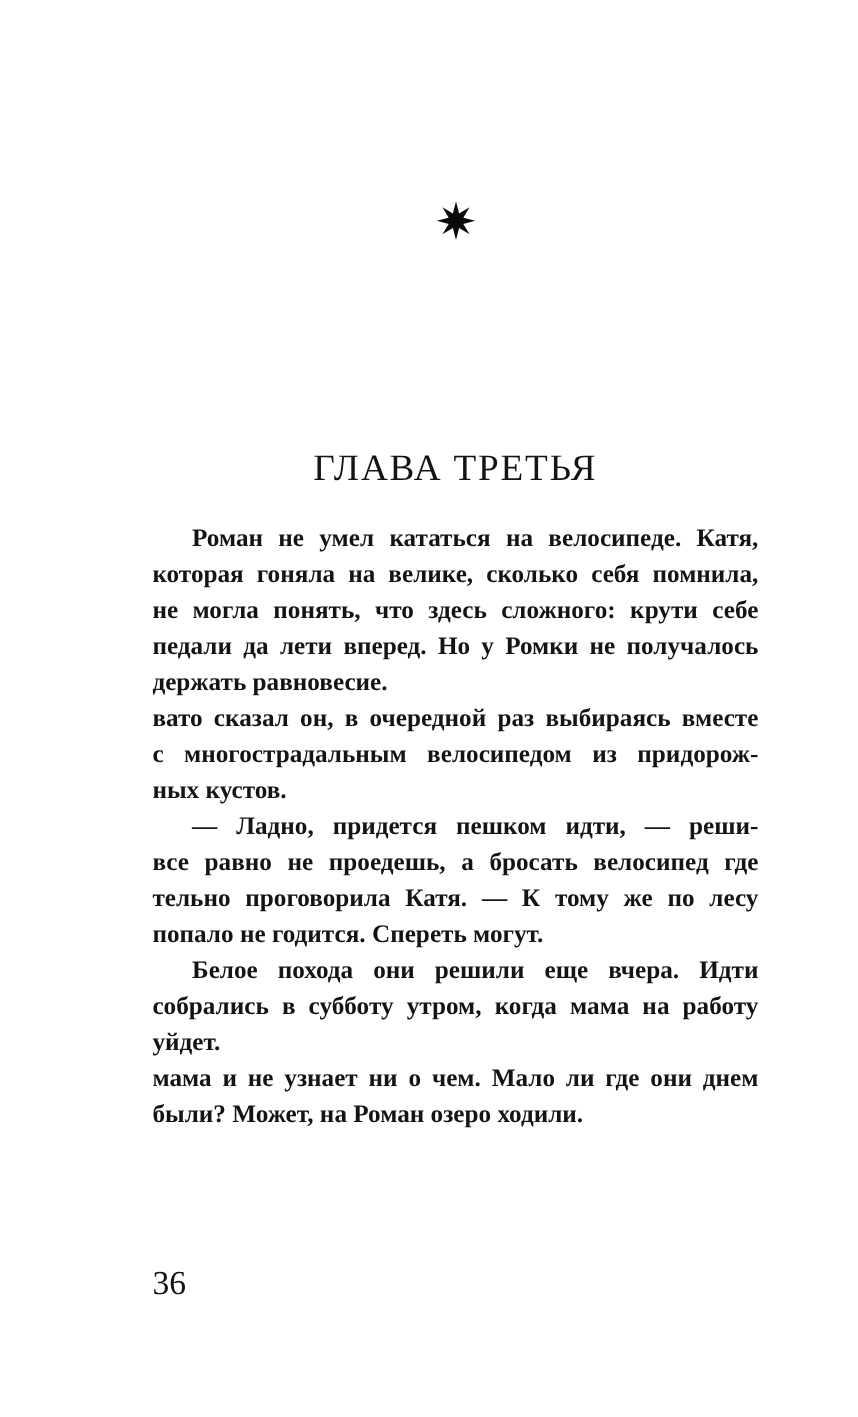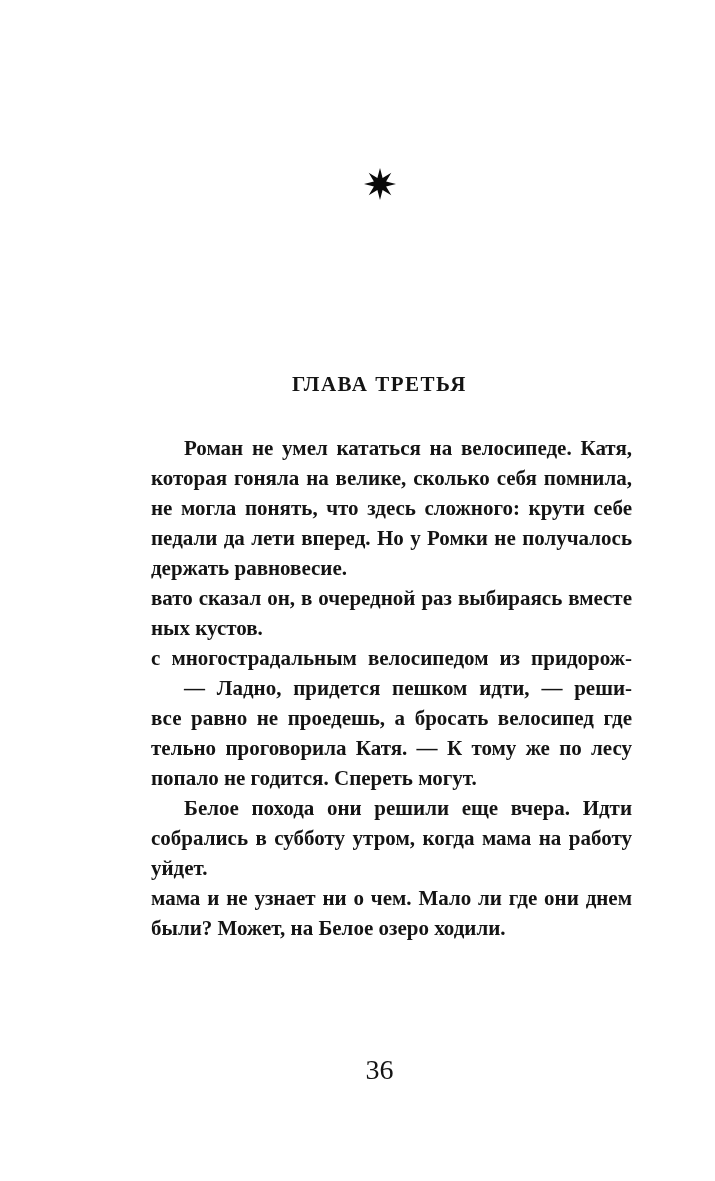--- a/index.html
+++ b/index.html
@@ -20,49 +20,48 @@
     width: 505px;
     text-align: center;
     line-height: 0;
   }
   .chapter-title {
     position: absolute;
     top: 372px;
     left: 127px;
     width: 505px;
     text-align: center;
-    font-size: 21px;
-    font-weight: 700;
+    font-size: 31px;
+    font-weight: 400;
     letter-spacing: 1.5px;
     white-space: nowrap;
   }
   .body-text {
     position: absolute;
     top: 433px;
     left: 127px;
     width: 505px;
     font-size: 21px;
     line-height: 30px;
     font-weight: 700;
   }
   .paragraph { margin: 0; }
   .line {
     text-align: justify;
     text-align-last: justify;
     white-space: normal;
-    margin-left: 24px;
   }
   .line.last { text-align-last: auto; }
   .line.first { padding-left: 33px; }
   .page-number {
     position: absolute;
     top: 1054px;
     left: 127px;
     width: 505px;
-    text-align: center;
+    text-align: left;
     font-size: 28px;
     font-weight: 400;
   }
 </style>
 </head>
 <body>
 
 <div class="page">
 
   <div class="ornament">
@@ -76,35 +75,35 @@
   <div class="body-text">
       <div class="paragraph">
         <div class="line first">Роман не умел кататься на велосипеде. Катя,</div>
         <div class="line">которая гоняла на велике, сколько себя помнила,</div>
         <div class="line">не могла понять, что здесь сложного: крути себе</div>
         <div class="line">педали да лети вперед. Но у Ромки не получалось</div>
         <div class="line last">держать равновесие.</div>
       </div>
       <div class="paragraph">
         <div class="line">вато сказал он, в очередной раз выбираясь вместе</div>
+        <div class="line">с многострадальным велосипедом из придорож-</div>
         <div class="line last">ных кустов.</div>
-        <div class="line">с многострадальным велосипедом из придорож-</div>
       </div>
       <div class="paragraph">
         <div class="line first">— Ладно, придется пешком идти, — реши-</div>
         <div class="line">все равно не проедешь, а бросать велосипед где</div>
         <div class="line">тельно проговорила Катя. — К тому же по лесу</div>
         <div class="line last">попало не годится. Спереть могут.</div>
       </div>
       <div class="paragraph">
         <div class="line first">Белое похода они решили еще вчера. Идти</div>
         <div class="line">собрались в субботу утром, когда мама на работу</div>
         <div class="line last">уйдет.</div>
       </div>
       <div class="paragraph">
         <div class="line">мама и не узнает ни о чем. Мало ли где они днем</div>
-        <div class="line last">были? Может, на Белое озеро ходили.</div>
+        <div class="line last">были? Может, на Роман озеро ходили.</div>
       </div>
     </div>
 
   <div class="page-number">36</div>
 
 </div>
 
 </body></html>

